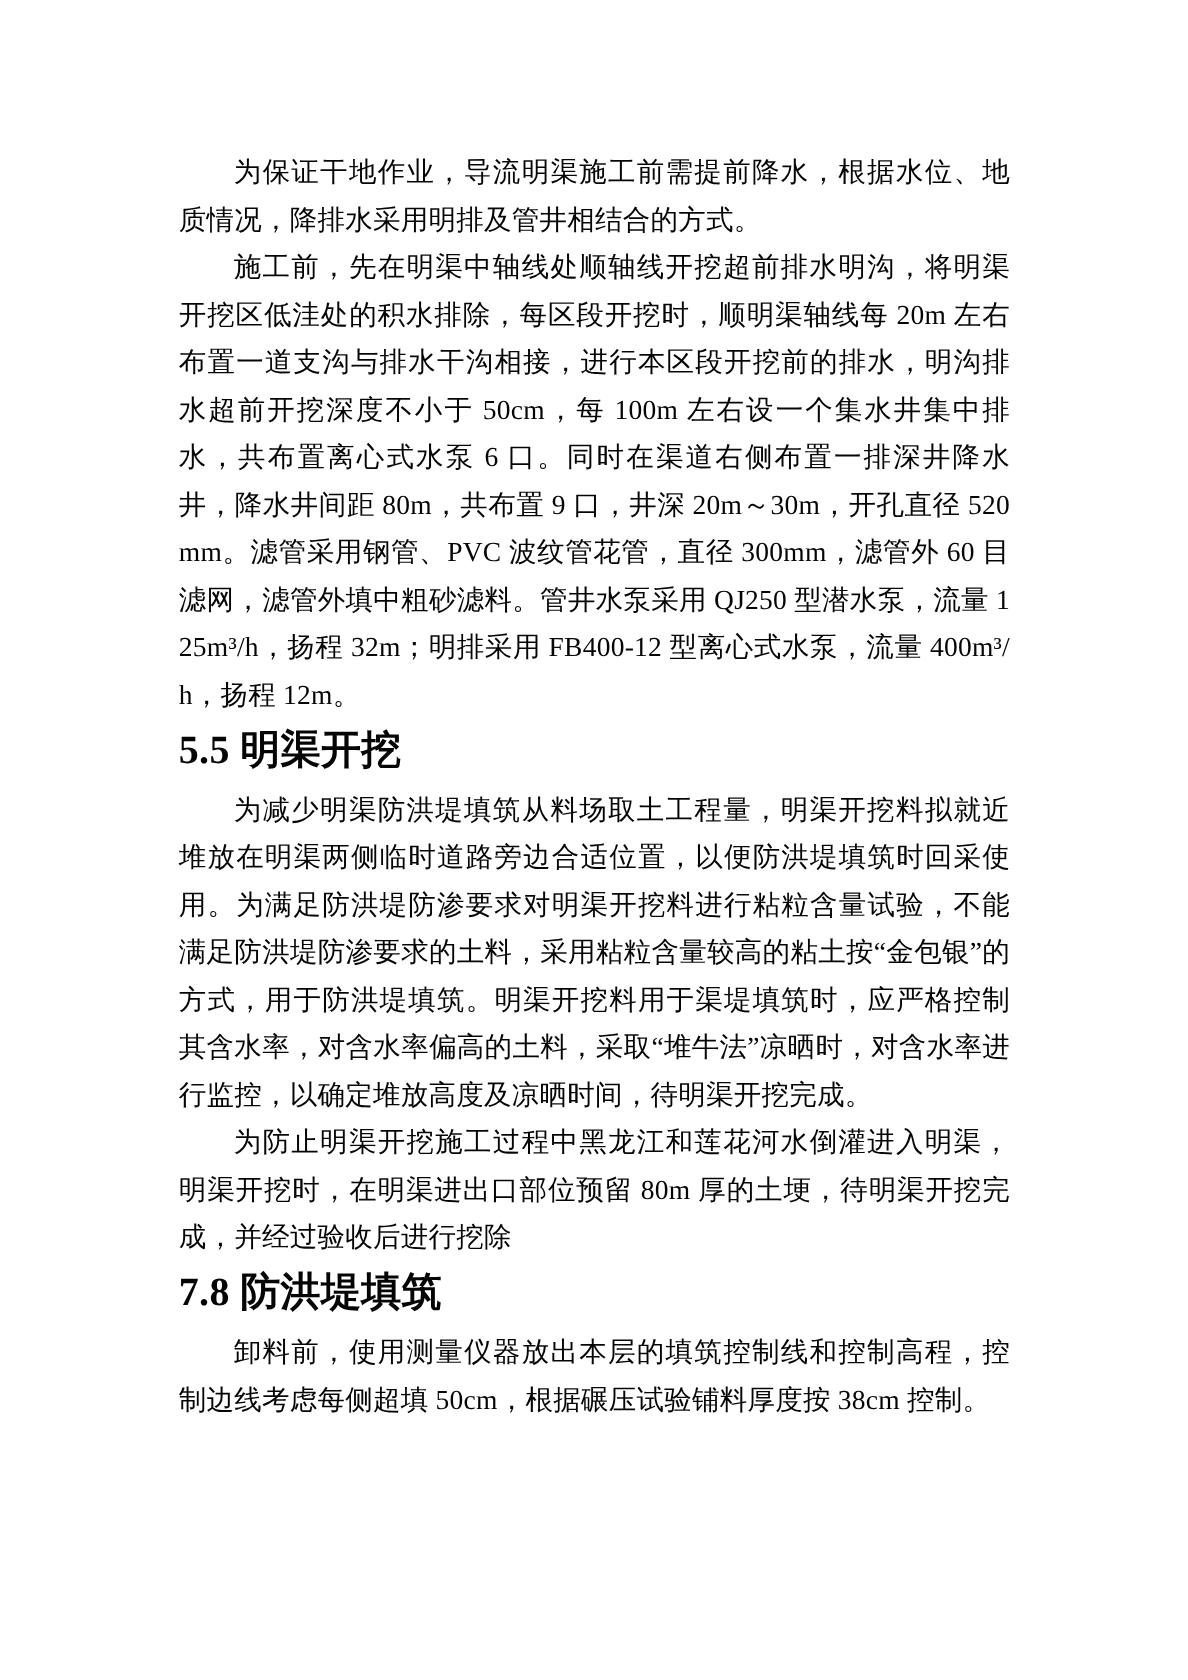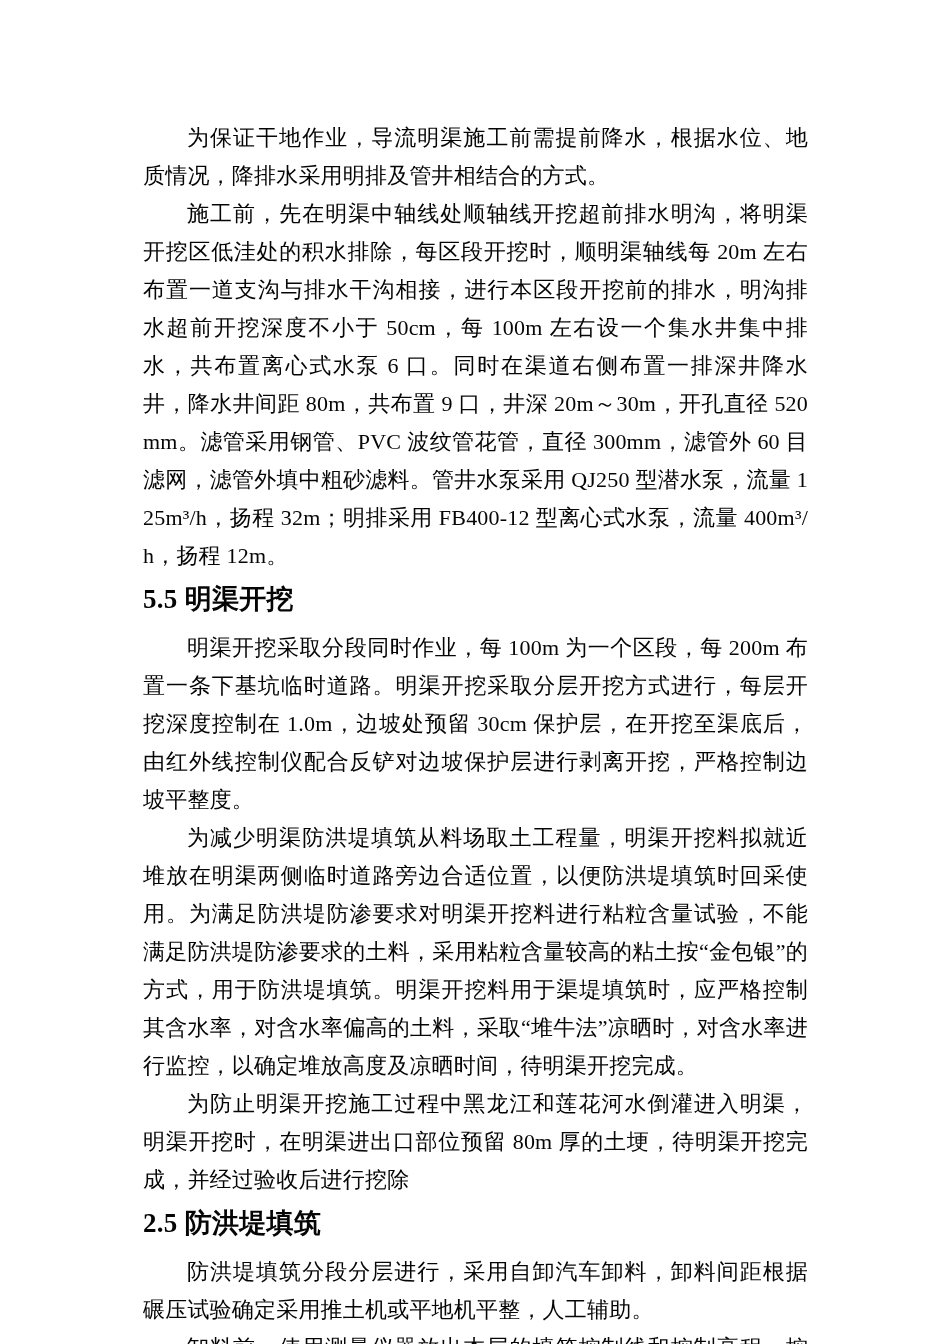--- a/index.html
+++ b/index.html
@@ -30,34 +30,32 @@
     font-size: 22px;
     line-height: 38px;
     text-align: justify;
     text-justify: inter-character;
     text-indent: 2em;
     letter-spacing: 0.2px;
     word-break: break-all;
   }
   h2.heading {
     margin: 7px 0 13px 0;
-    font-size: 27px;
+    font-size: 32px;
     line-height: 34px;
     font-weight: bold;
     letter-spacing: 0.3px;
   }
 </style>
 </head>
 <body>
 
 <div class="page">
   <div class="content">
       <p class="paragraph">为保证干地作业，导流明渠施工前需提前降水，根据水位、地质情况，降排水采用明排及管井相结合的方式。</p>
       <p class="paragraph">施工前，先在明渠中轴线处顺轴线开挖超前排水明沟，将明渠开挖区低洼处的积水排除，每区段开挖时，顺明渠轴线每 20m 左右布置一道支沟与排水干沟相接，进行本区段开挖前的排水，明沟排水超前开挖深度不小于 50cm，每 100m 左右设一个集水井集中排水，共布置离心式水泵 6 口。同时在渠道右侧布置一排深井降水井，降水井间距 80m，共布置 9 口，井深 20m～30m，开孔直径 520mm。滤管采用钢管、PVC 波纹管花管，直径 300mm，滤管外 60 目滤网，滤管外填中粗砂滤料。管井水泵采用 QJ250 型潜水泵，流量 125m³/h，扬程 32m；明排采用 FB400-12 型离心式水泵，流量 400m³/h，扬程 12m。</p>
       <h2 class="heading">5.5 明渠开挖</h2>
-      <p class="paragraph">明渠开挖采取分段同时作业，每 100m 为一个区段，每 200m 布置一条下基坑临时道路。明渠开挖采取分层开挖方式进行，每层开挖深度控制在 1.0m，边坡处预留 30cm 保护层，在开挖至渠底后，由红外线控制仪配合反铲对边坡保护层进行剥离开挖，严格控制边坡平整度。</p>
       <p class="paragraph">为减少明渠防洪堤填筑从料场取土工程量，明渠开挖料拟就近堆放在明渠两侧临时道路旁边合适位置，以便防洪堤填筑时回采使用。为满足防洪堤防渗要求对明渠开挖料进行粘粒含量试验，不能满足防洪堤防渗要求的土料，采用粘粒含量较高的粘土按“金包银”的方式，用于防洪堤填筑。明渠开挖料用于渠堤填筑时，应严格控制其含水率，对含水率偏高的土料，采取“堆牛法”凉晒时，对含水率进行监控，以确定堆放高度及凉晒时间，待明渠开挖完成。</p>
       <p class="paragraph">为防止明渠开挖施工过程中黑龙江和莲花河水倒灌进入明渠，明渠开挖时，在明渠进出口部位预留 80m 厚的土埂，待明渠开挖完成，并经过验收后进行挖除</p>
-      <h2 class="heading">2.5 防洪堤填筑</h2>
-      <p class="paragraph">防洪堤填筑分段分层进行，采用自卸汽车卸料，卸料间距根据碾压试验确定采用推土机或平地机平整，人工辅助。</p>
+      <h2 class="heading">7.8 防洪堤填筑</h2>
       <p class="paragraph">卸料前，使用测量仪器放出本层的填筑控制线和控制高程，控制边线考虑每侧超填 50cm，根据碾压试验铺料厚度按 38cm 控制。</p>
     </div>
 </div>
 
 </body></html>

